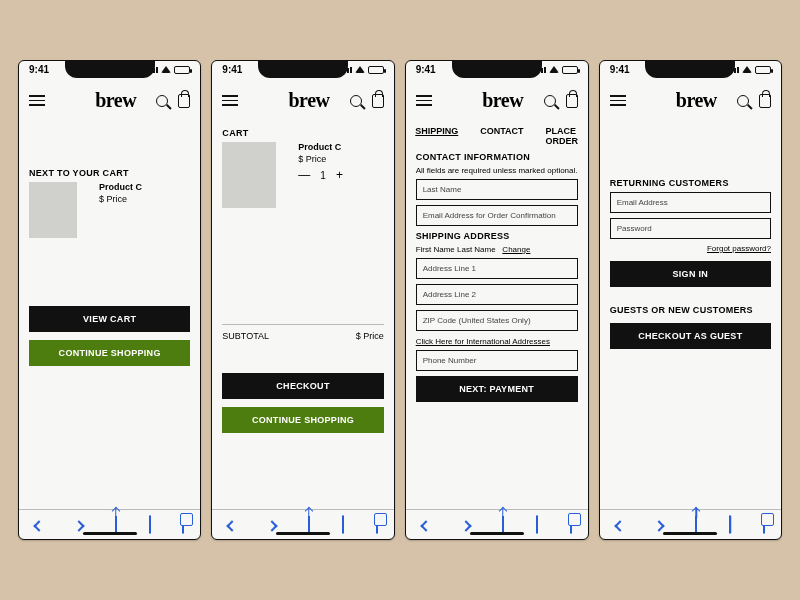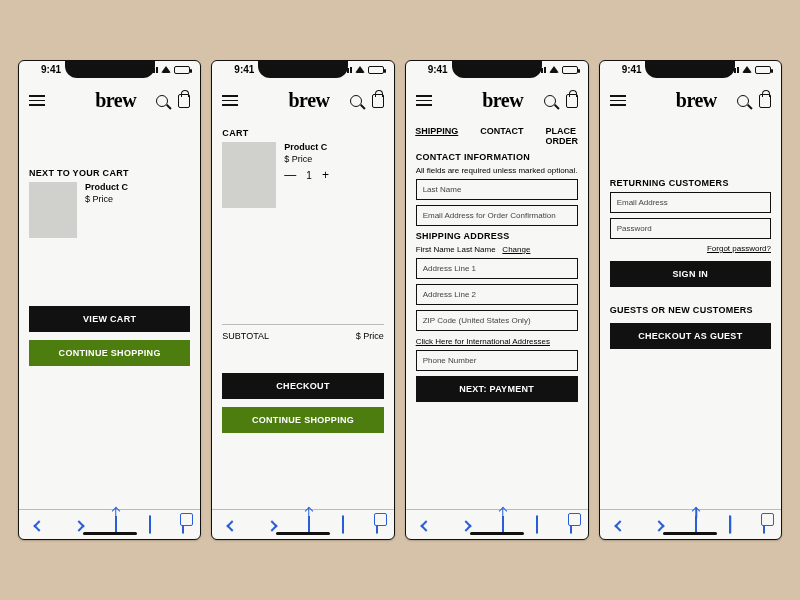--- a/index.html
+++ b/index.html
@@ -36,21 +36,21 @@
     left: 50%;
     transform: translateX(-50%);
     width: 90px;
     height: 18px;
     background: #111;
     border-radius: 0 0 12px 12px;
   }
   .status-bar {
     position: absolute;
     top: 3px;
-    left: 12px; right: 0;
+    left: 0; right: 0;
     display: flex;
     justify-content: space-between;
     padding: 0 10px;
     font-size: 10px;
     font-weight: 600;
   }
   .status-right { display:flex; align-items:center; gap:3px;}
   .bars { display:flex; align-items:flex-end; gap:1px; }
   .bars span { width:2px; background:#111; display:block; }
   .bars span:nth-child(1){height:3px;}
@@ -81,21 +81,21 @@
   .right-icons{ display:flex; gap:10px; align-items:center;}
   .search-icon{ width:12px;height:12px;border:1.5px solid #111;border-radius:50%;position:relative;}
   .search-icon::after{content:"";position:absolute;width:6px;height:1.5px;background:#111;top:10px;left:9px;transform:rotate(45deg);}
   .bag-icon{ width:12px;height:14px;border:1.5px solid #111;border-radius:2px;position:relative;}
   .bag-icon::before{content:"";position:absolute;top:-5px;left:2px;width:6px;height:6px;border:1.5px solid #111;border-bottom:none;border-radius:6px 6px 0 0;}
   .content{ flex:1; padding:6px 10px; font-size:9px; overflow:hidden;}
   .section-title{font-size:9px;font-weight:800;letter-spacing:0.3px;margin:4px 0;}
   .subtext{font-size:8px;margin-bottom:4px;}
   .img-box{background:#d0d0cc;width:48px;height:56px;}
   .img-box.large{width:54px;height:66px;}
-  .row{display:flex;gap:8px;margin-top:4px;}
+  .row{display:flex;gap:22px;margin-top:4px;}
   .prod-name{font-weight:700;font-size:9px;margin-bottom:2px;}
   .price{font-size:9px;}
   .qty{display:flex;align-items:center;gap:10px;margin-top:4px;font-size:10px;}
   .qty .pm{font-weight:400;font-size:12px; user-select:none;}
   .btn{display:block;text-align:center;font-size:9px;font-weight:700;letter-spacing:0.3px;padding:8px 0;margin-top:8px;}
   .btn.black{background:#111;color:#fff;}
   .btn.gray{background:#4d7c0f;color:#fff;}
   .divider{border:none;border-top:1px solid #bbb;margin:6px 0;}
   .subtotal-row{display:flex;justify-content:space-between;font-size:9px;margin-bottom:4px;}
   .tabs{display:flex;gap:22px;font-size:9px;font-weight:700;margin:2px 0 6px 0; justify-content:center;}

